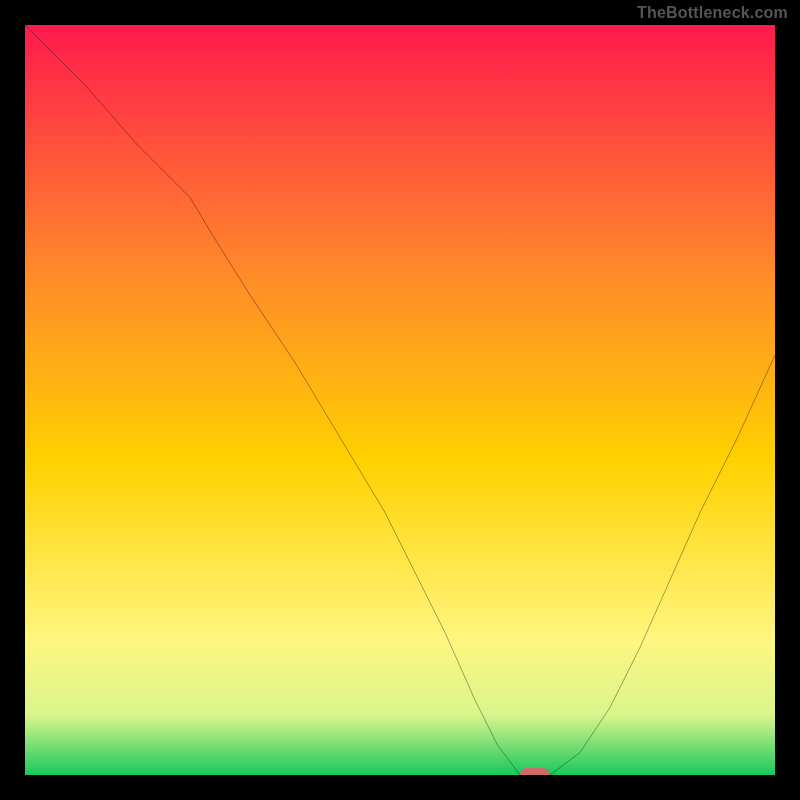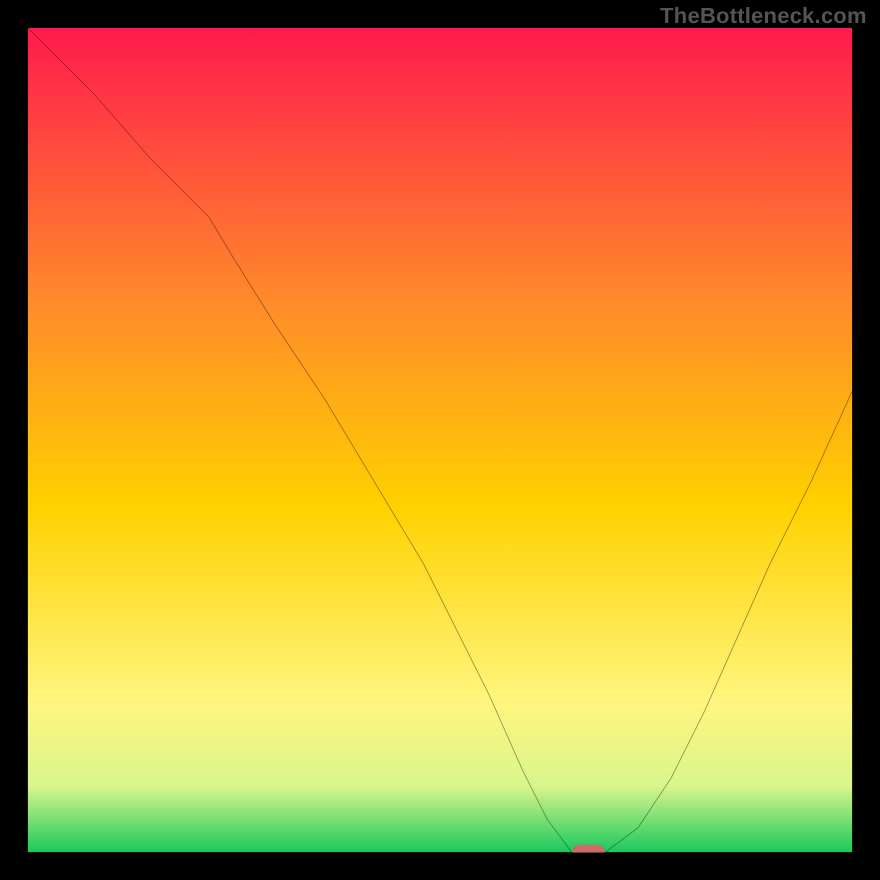--- a/index.html
+++ b/index.html
@@ -15,21 +15,21 @@
     width: 800px;
     height: 800px;
     position: relative;
     background: #000;
   }
   .watermark {
     position: absolute;
     top: 4px;
     right: 12px;
     color: #555;
-    font-size: 20px;
+    font-size: 16px;
     font-weight: 600;
     letter-spacing: 0.2px;
     z-index: 3;
   }
   .plot-area {
     position: absolute;
     left: 25px;
     top: 25px;
     width: 750px;
     height: 750px;

